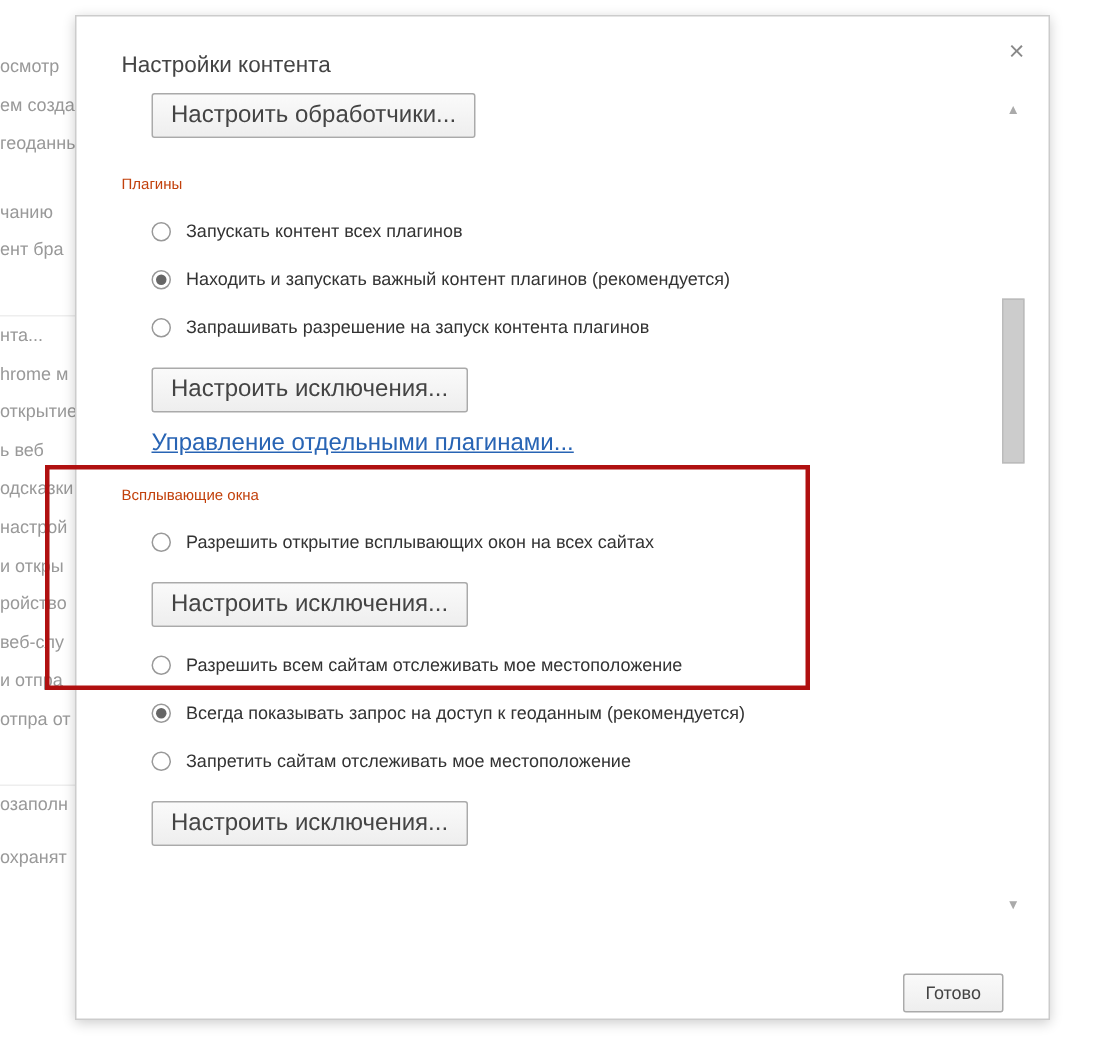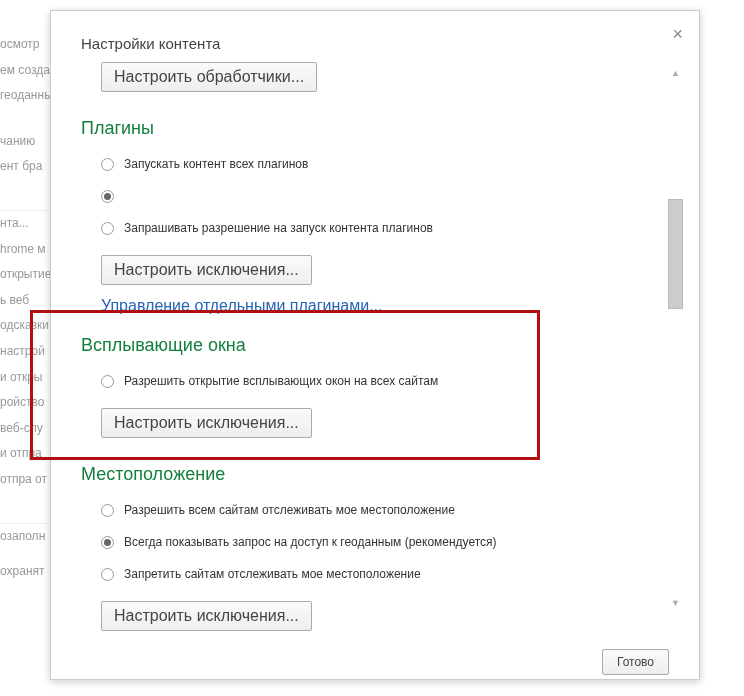--- a/index.html
+++ b/index.html
@@ -93,22 +93,22 @@
     .fake-scrollbar-thumb {
       position: absolute;
       right: 0;
       top: 133px;
       width: 15px;
       height: 110px;
       background: #ccc;
       border: 1px solid #bbb;
     }
     .section-header {
-      font-size: 18px;
-      color: #15803d;
+      font-size: 10px;
+      color: #c2410c;
       margin-top: 20px;
       margin-bottom: 12px;
     }
     .radio-row {
       display: flex;
       align-items: center;
       margin: 6px 0 6px 20px;
       height: 26px;
     }
     .radio {
@@ -223,42 +223,42 @@
 
     
     <div class="section-header">Плагины</div>
 
     <div class="radio-row">
       <span class="radio"></span>
       <span class="radio-label">Запускать контент всех плагинов</span>
     </div>
     <div class="radio-row">
       <span class="radio checked"></span>
+      <span class="radio-label">Находить и запускать важный контент плагинов (рекомендуется)</span>
     </div>
     <div class="radio-row">
       <span class="radio"></span>
       <span class="radio-label">Запрашивать разрешение на запуск контента плагинов</span>
     </div>
 
     <button class="btn">Настроить исключения...</button>
     <br>
     <a class="link">Управление отдельными плагинами...</a>
 
     
     <div class="section-header">Всплывающие окна</div>
 
     <div class="radio-row">
       <span class="radio"></span>
-      <span class="radio-label">Разрешить открытие всплывающих окон на всех сайтам</span>
+      <span class="radio-label">Разрешить открытие всплывающих окон на всех сайтах</span>
     </div>
 
     <button class="btn">Настроить исключения...</button>
 
     
-    <div class="section-header">Местоположение</div>
 
     <div class="radio-row">
       <span class="radio"></span>
       <span class="radio-label">Разрешить всем сайтам отслеживать мое местоположение</span>
     </div>
     <div class="radio-row">
       <span class="radio checked"></span>
       <span class="radio-label">Всегда показывать запрос на доступ к геоданным (рекомендуется)</span>
     </div>
     <div class="radio-row">

